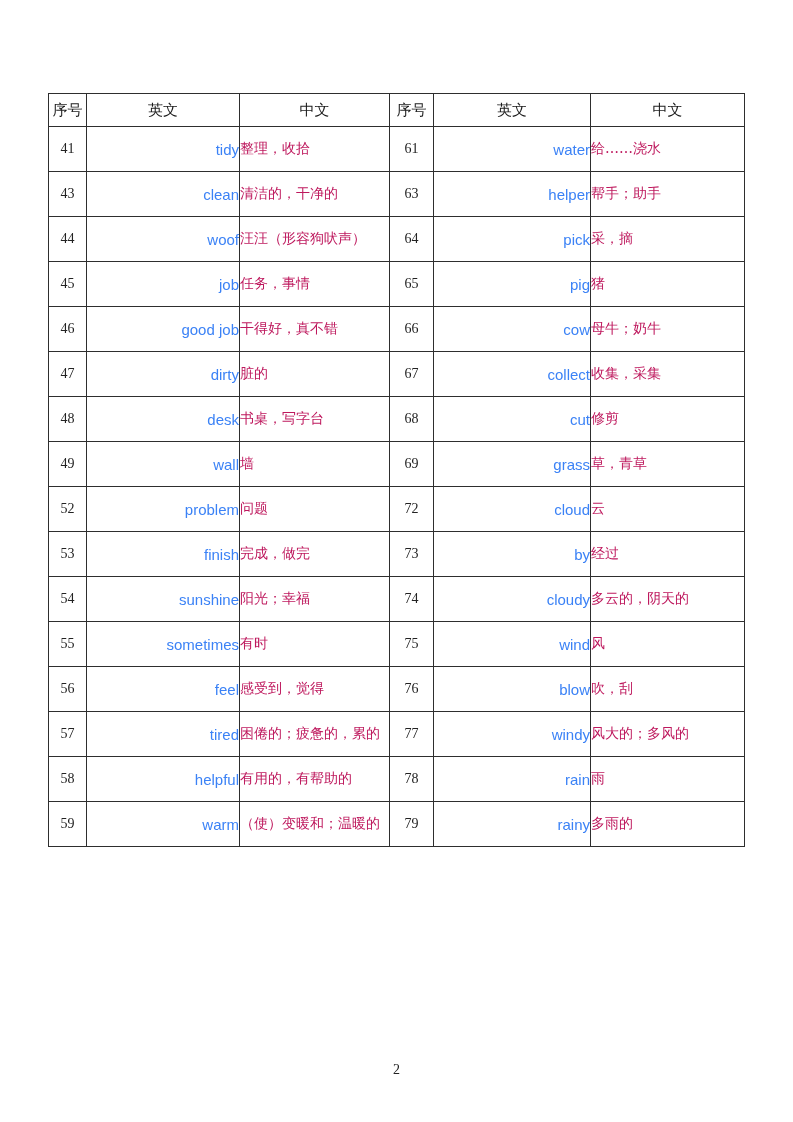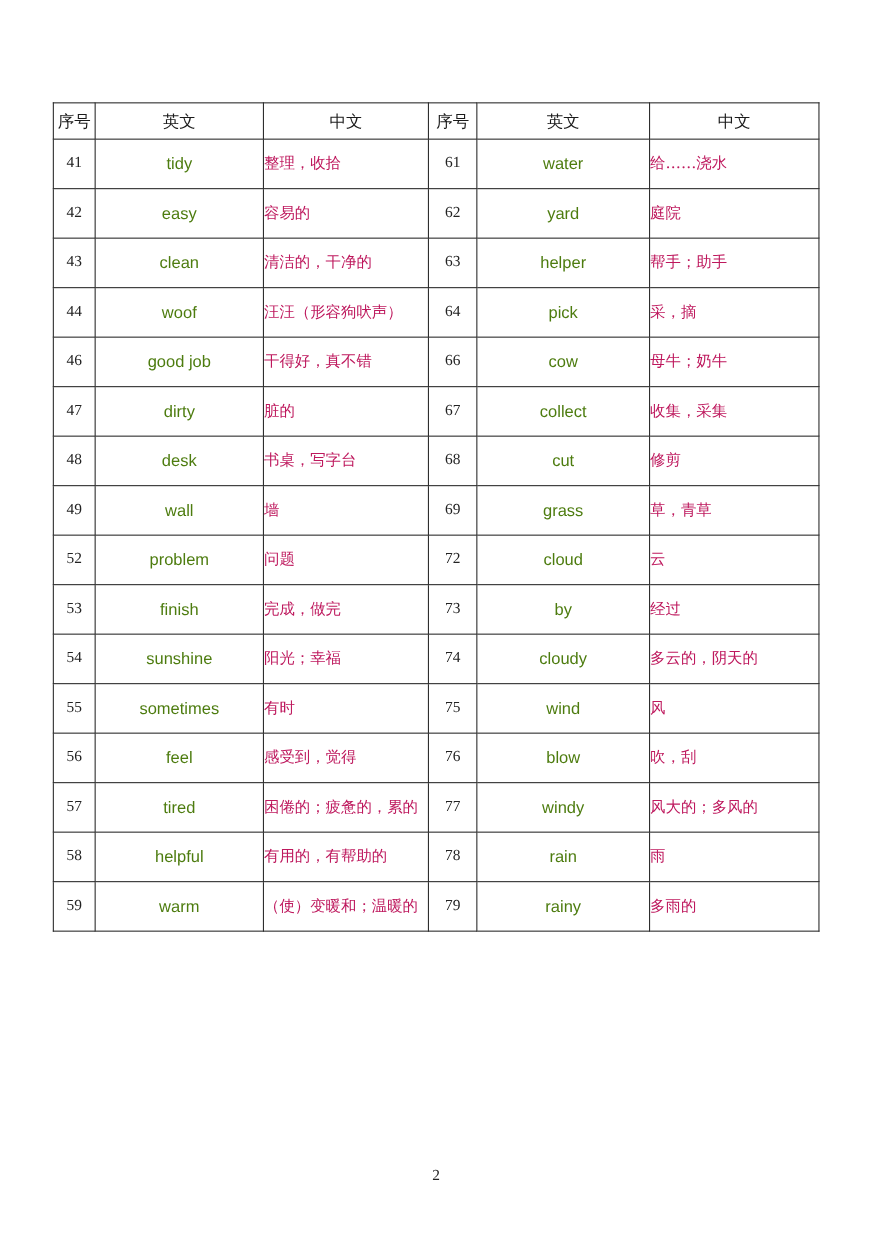--- a/index.html
+++ b/index.html
@@ -45,22 +45,22 @@
   }
   td.no {
     font-family: "Liberation Serif", "DejaVu Serif", serif;
     font-size: 14px;
     color: #222222;
     text-align: center;
   }
   td.en {
     font-family: "Liberation Sans", "DejaVu Sans", sans-serif;
     font-size: 15px;
-    color: #4d7c0f;
-    text-align: center;
+    color: #3b82f6;
+    text-align: right;
     padding-left: 9px;
   }
   td.zh {
     font-family: "DejaVu Serif", "Liberation Serif", serif;
     font-size: 14px;
     color: #be185d;
     text-align: left;
     padding-left: 8px;
   }
   .page-number {
@@ -101,44 +101,44 @@
     <tbody>
         <tr>
           <td class="no">41</td>
           <td class="en">tidy</td>
           <td class="zh">整理，收拾</td>
           <td class="no">61</td>
           <td class="en">water</td>
           <td class="zh">给……浇水</td>
         </tr>
         <tr>
-          <td class="no">42</td>
-          <td class="en">easy</td>
-          <td class="zh">容易的</td>
-          <td class="no">62</td>
-          <td class="en">yard</td>
-          <td class="zh">庭院</td>
-        </tr>
-        <tr>
           <td class="no">43</td>
           <td class="en">clean</td>
           <td class="zh">清洁的，干净的</td>
           <td class="no">63</td>
           <td class="en">helper</td>
           <td class="zh">帮手；助手</td>
         </tr>
         <tr>
           <td class="no">44</td>
           <td class="en">woof</td>
           <td class="zh">汪汪（形容狗吠声）</td>
           <td class="no">64</td>
           <td class="en">pick</td>
           <td class="zh">采，摘</td>
         </tr>
         <tr>
+          <td class="no">45</td>
+          <td class="en">job</td>
+          <td class="zh">任务，事情</td>
+          <td class="no">65</td>
+          <td class="en">pig</td>
+          <td class="zh">猪</td>
+        </tr>
+        <tr>
           <td class="no">46</td>
           <td class="en">good job</td>
           <td class="zh">干得好，真不错</td>
           <td class="no">66</td>
           <td class="en">cow</td>
           <td class="zh">母牛；奶牛</td>
         </tr>
         <tr>
           <td class="no">47</td>
           <td class="en">dirty</td>

